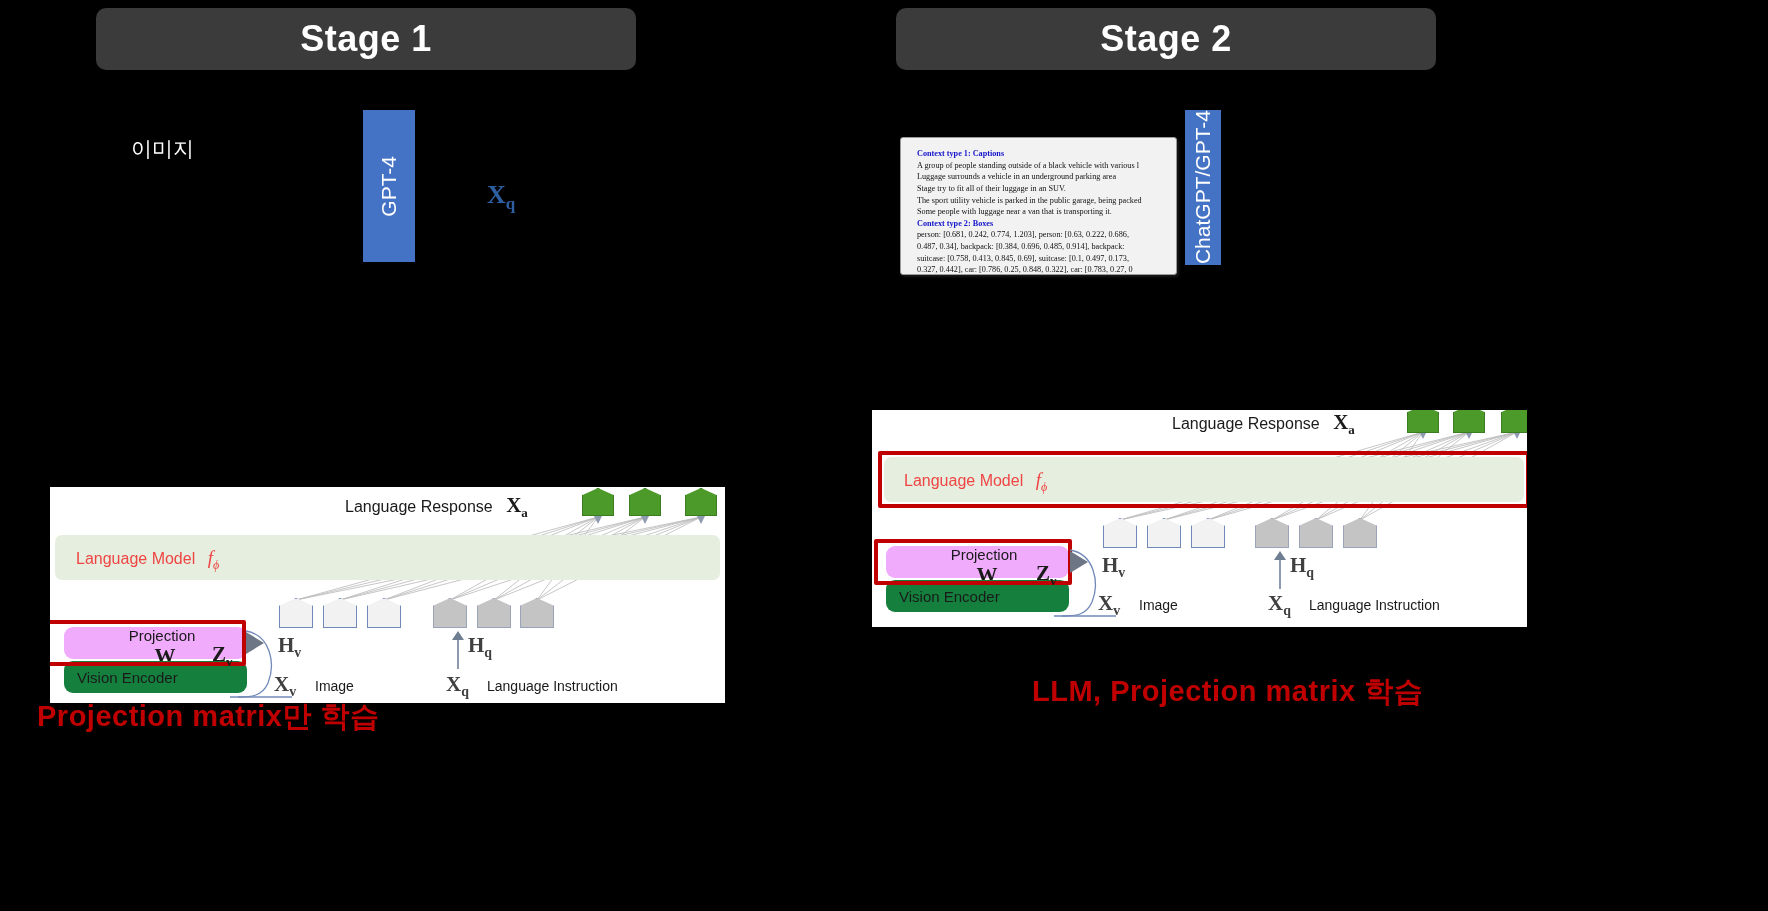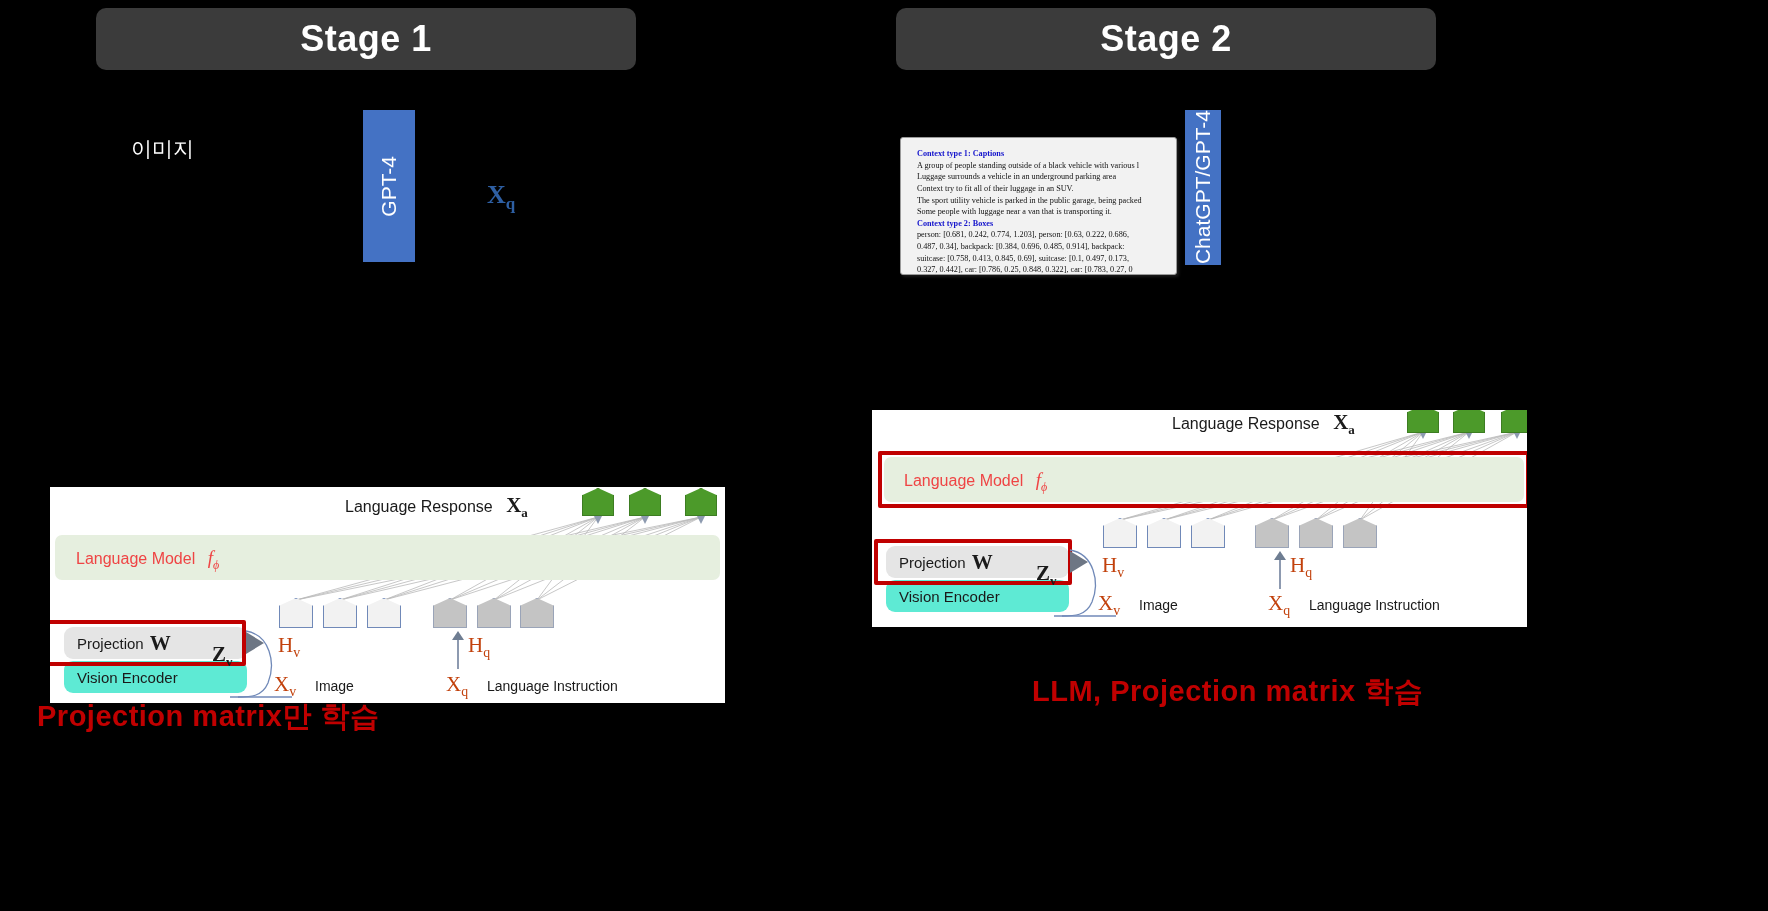--- a/index.html
+++ b/index.html
@@ -139,34 +139,34 @@
   .enc-box {
     position: absolute;
     border-radius: 9px;
     font-size: 15px;
     color: #1a1a1a;
     display: flex;
     align-items: center;
     padding-left: 13px;
     white-space: nowrap;
   }
-  .enc-proj   { background: #e5e5e5; }
-  .enc-vision { background: #5eead4; text-align: center; }
+  .enc-proj   { background: #f0abfc; flex-direction: column; }
+  .enc-vision { background: #15803d; text-align: center; }
   .red-outline {
     position: absolute;
     border: 4px solid #c00000;
     border-radius: 2px;
     pointer-events: none;
   }
 
   .sym {
     position: absolute;
     font-family: "Liberation Serif", serif;
-    font-weight: 400;
-    color: #c2410c;
+    font-weight: 700;
+    color: #404040;
     white-space: nowrap;
   }
   .sym sub { font-size: 0.66em; }
   .plain {
     position: absolute;
     font-size: 14px;
     color: #1a1a1a;
     white-space: nowrap;
   }
   .zv {
@@ -236,21 +236,21 @@
   </div>
 
   <div id="bar-chatgpt" class="model-bar">
     <span>ChatGPT/GPT-4</span>
   </div>
 
   <div id="context-card">
     <div class="ctx-head ctx-line">Context type 1: Captions</div>
     <div class="ctx-line">A group of people standing outside of a black vehicle with various l</div>
     <div class="ctx-line">Luggage surrounds a vehicle in an underground parking area</div>
-    <div class="ctx-line">Context try to fit all of their luggage in an SUV.</div>
+    <div class="ctx-line">Stage try to fit all of their luggage in an SUV.</div>
     <div class="ctx-line">The sport utility vehicle is parked in the public garage, being packed</div>
     <div class="ctx-line">Some people with luggage near a van that is transporting it.</div>
     <div class="ctx-head ctx-line">Context type 2: Boxes</div>
     <div class="ctx-line">person: [0.681, 0.242, 0.774, 1.203], person: [0.63, 0.222, 0.686,</div>
     <div class="ctx-line">0.487, 0.34], backpack: [0.384, 0.696, 0.485, 0.914], backpack:</div>
     <div class="ctx-line">suitcase: [0.758, 0.413, 0.845, 0.69], suitcase: [0.1, 0.497, 0.173,</div>
     <div class="ctx-line">0.327, 0.442], car: [0.786, 0.25, 0.848, 0.322], car: [0.783, 0.27, 0</div>
 
   </div>
 

